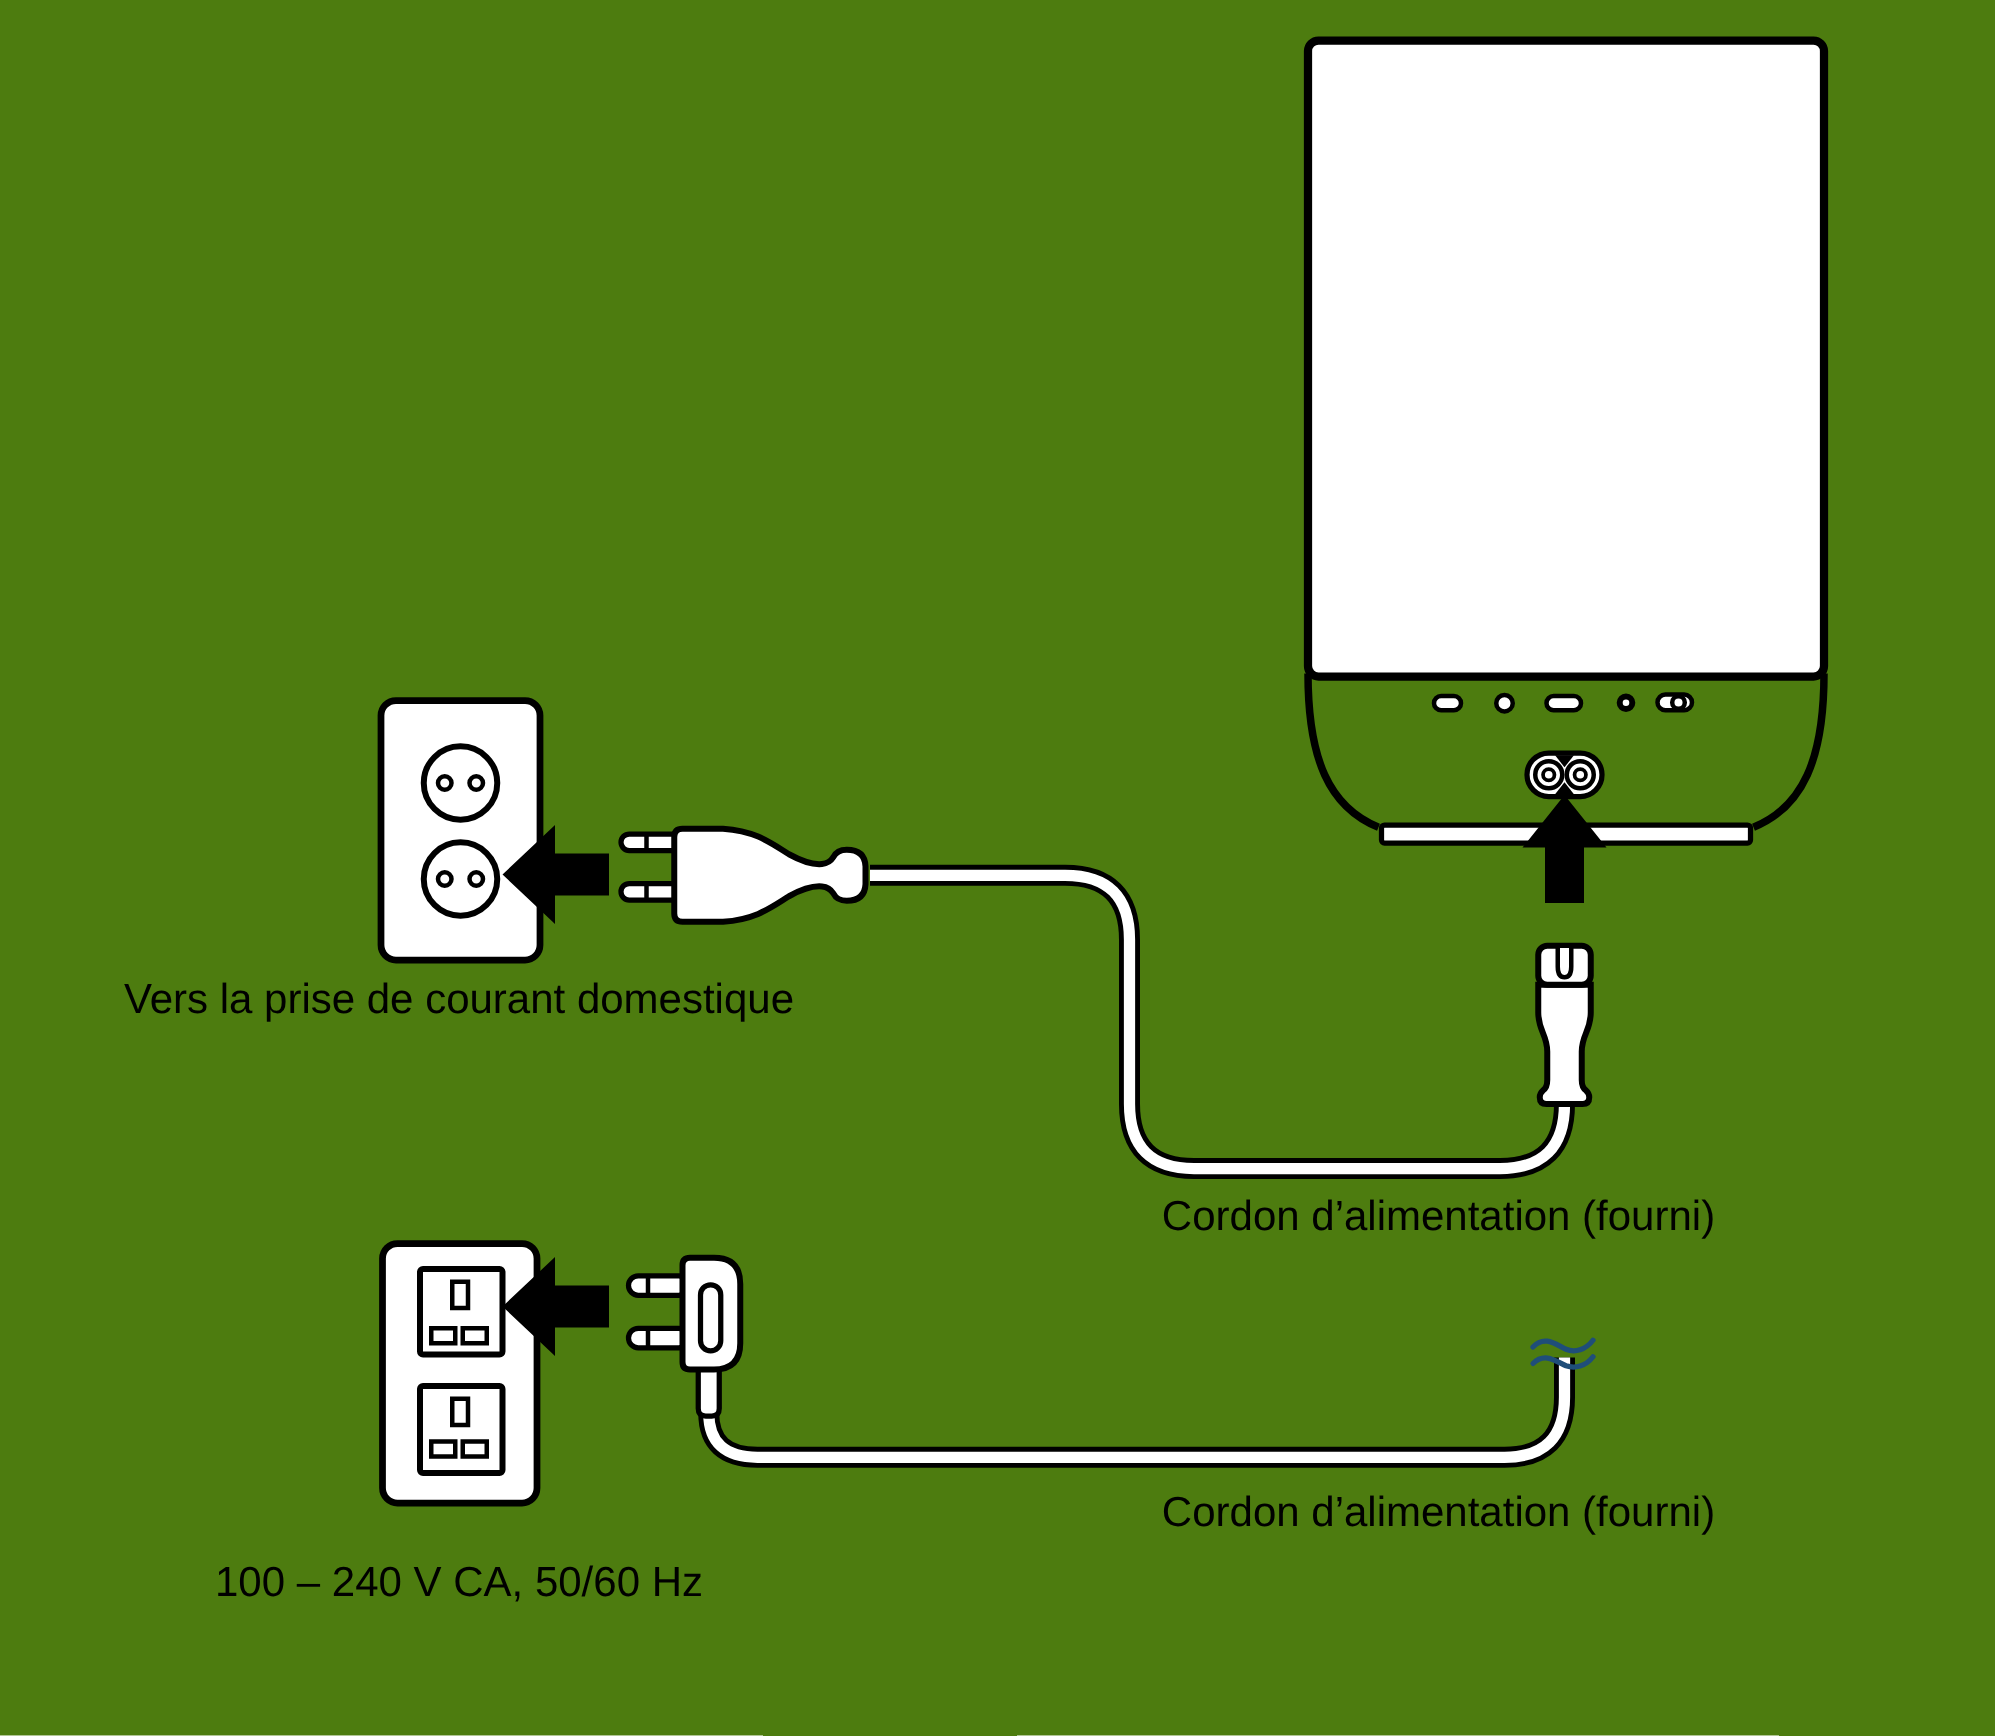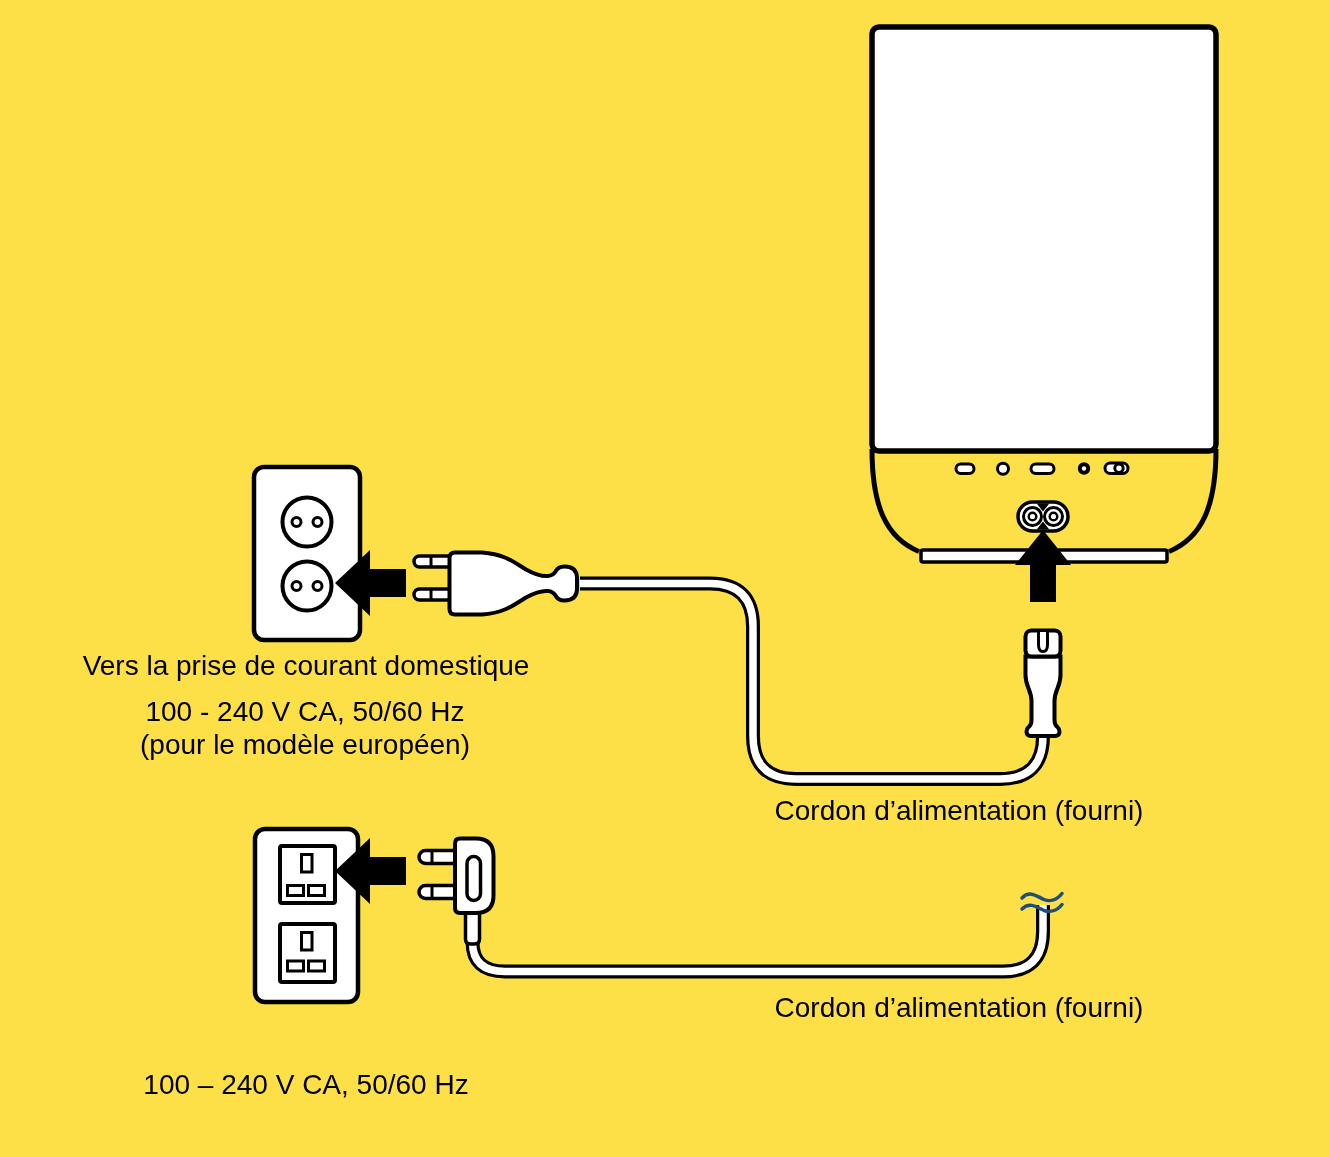--- a/index.html
+++ b/index.html
@@ -1,19 +1,19 @@
 <!DOCTYPE html>
 <html><head>
 <meta charset="utf-8">
 <style>
   html,body{margin:0;padding:0;background:#ffffff;}
   .stage{
     position:relative;
     width:1330px;height:1157px;
-    background:#fde047;
+    background:#4d7c0f;
     overflow:hidden;
     font-family:"Liberation Sans","DejaVu Sans",sans-serif;
   }
   .stage svg{position:absolute;left:0;top:0;}
   .lbl{
     position:absolute;
     transform:translateX(-50%);
     color:#000;
     font-size:28px;
     line-height:33px;
@@ -125,26 +125,22 @@
       <line x1="432" y1="850.5" x2="432" y2="863.5" stroke="#000" stroke-width="3"></line>
       <rect class="fillw" x="419" y="885.5" width="40" height="13" rx="6.5" stroke-width="3.5"></rect>
       <line x1="432" y1="885.5" x2="432" y2="898.5" stroke="#000" stroke-width="3"></line>
       <path class="fillw" stroke-width="4" d="M460,838.5 L476,838.5 Q493.5,838.5 493.5,856 L493.5,895.5 Q493.5,913 476,913 L460,913 Q455,913 455,908 L455,843.5 Q455,838.5 460,838.5 Z"></path>
       <rect class="fillw" x="467" y="856.5" width="13.5" height="44" rx="6.75" stroke-width="3.5"></rect>
     </g>
   </svg>
 
   <div class="lbl" style="left:306px;top:649px;">Vers la prise de courant domestique</div>
 
-  <div class="lbl" style="left:305px;top:695px;">
-    <span class="ln">100 - 240 V CA, 50/60 Hz</span>
-    <span class="ln">(pour le modèle européen)</span>
-  </div>
 
   <div class="lbl" style="left:959px;top:794px;">Cordon d’alimentation (fourni)</div>
 
   <div class="lbl" style="left:959px;top:991px;">Cordon d’alimentation (fourni)</div>
 
-  <div class="lbl" style="left:306px;top:1068px;">
+  <div class="lbl" style="left:306px;top:1038px;">
     <span class="ln">100 – 240 V CA, 50/60 Hz</span>
   </div>
 
 </div>
 
 </body></html>

